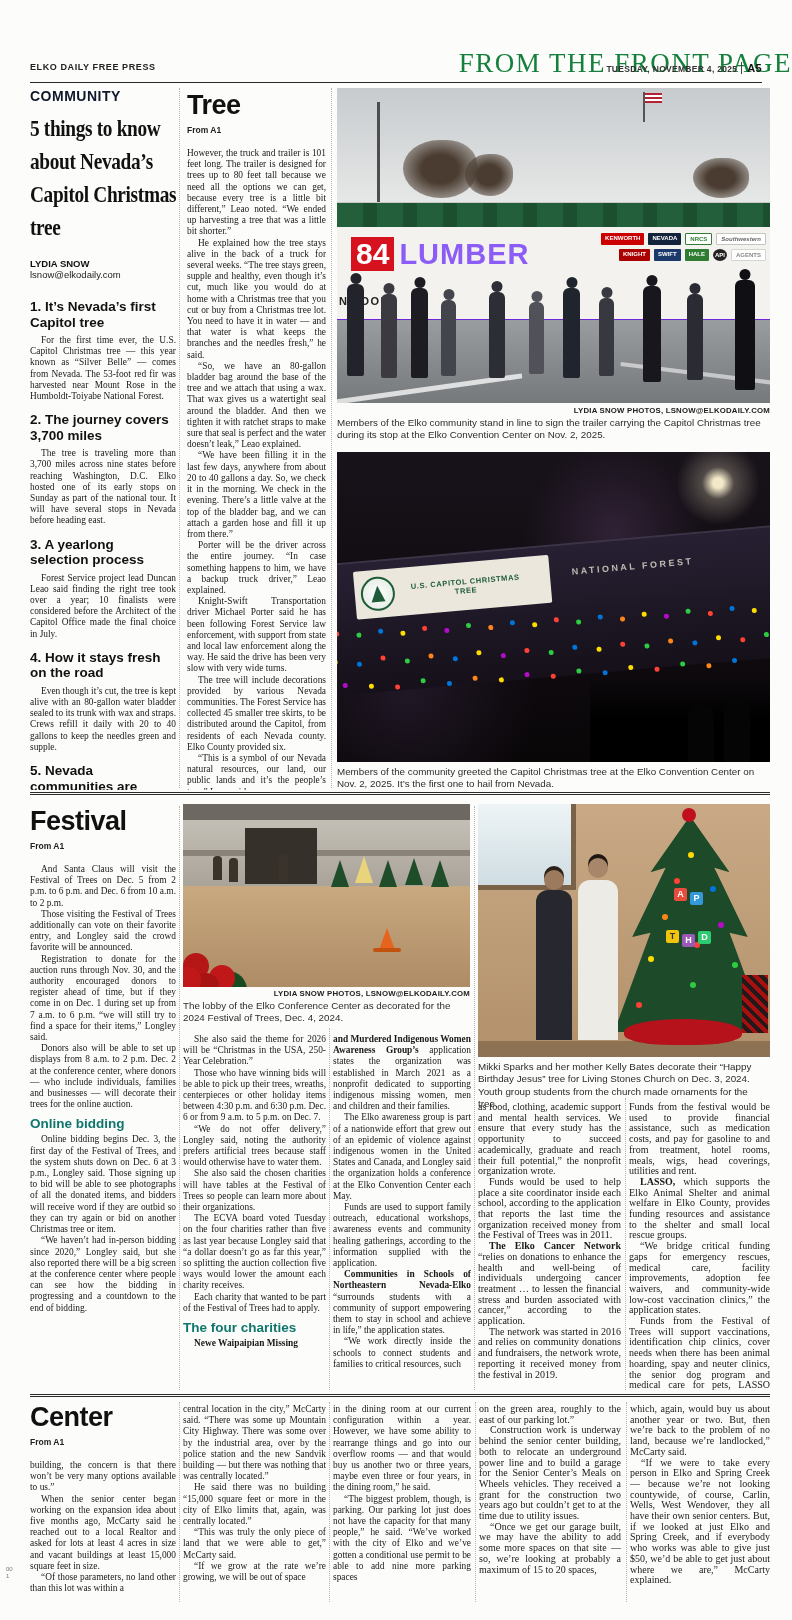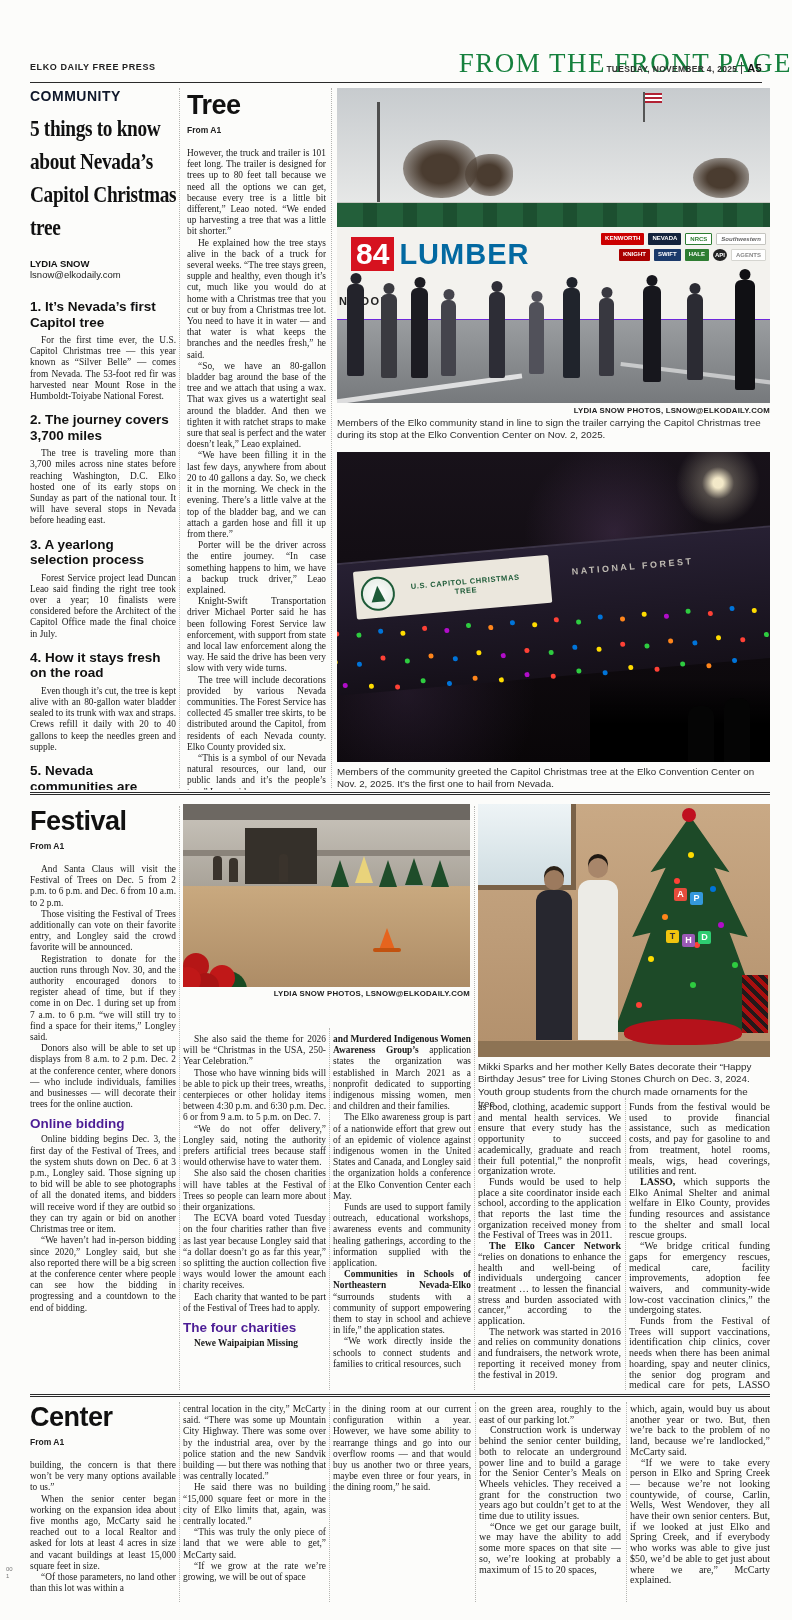--- a/index.html
+++ b/index.html
@@ -20,39 +20,39 @@
   .kicker{font:bold 14px "Liberation Sans",sans-serif;letter-spacing:.5px}
   .headline{font:bold 23px "Liberation Serif",serif;line-height:33px;letter-spacing:-.4px;
             transform:scaleX(.84);transform-origin:left top;width:176px;margin-top:8px;color:#111}
   .byline{font:bold 9.5px "Liberation Sans",sans-serif;margin-top:14px;color:#111}
   .bymail{font:9.5px "Liberation Sans",sans-serif;color:#222;margin-bottom:19px}
   .sec-title{font:bold 27px "Liberation Sans",sans-serif;letter-spacing:-.5px;color:#111}
   .from{font:bold 8.5px "Liberation Sans",sans-serif;margin:4px 0 13px;color:#222}
   .body-text p{font-size:9.4px;line-height:11.2px;text-align:justify;color:#191919}
   .body-text.tight p{font-size:10px;line-height:10.7px}
   .body-text p.ind{text-indent:11px}
-  .subhead{font:bold 13.5px "Liberation Sans",sans-serif;line-height:15px;margin:6px 0 3px;color:#4c1d95}
+  .subhead{font:bold 13.5px "Liberation Sans",sans-serif;line-height:15px;margin:6px 0 3px;color:#0f766e}
   .numhead{font:bold 13.5px "Liberation Sans",sans-serif;line-height:15.5px;margin:10px 0 5px;color:#111}
   .caption{font:9.8px "Liberation Sans",sans-serif;line-height:12.4px;color:#2d2d2d}
   .credit{font:bold 7.8px "Liberation Sans",sans-serif;letter-spacing:.2px;color:#222;text-align:right}
   .footmark{font:6px "Liberation Sans",sans-serif;color:#777;line-height:7px}
   
   .photo{position:absolute;overflow:hidden;background:#8a8a8a}
   .photo *{position:absolute}
   
   .p1-sky{left:0;top:0;right:0;height:128px;background:linear-gradient(#c7cbce,#eaebea)}
   .p1-blob{border-radius:50% 42% 48% 52%;background:radial-gradient(#4a3c30 35%,rgba(74,60,48,.55) 70%,transparent)}
   .p1-pole{left:40px;top:14px;width:3px;height:104px;background:#4e4e4e}
   .p1-flagpole{left:306px;top:4px;width:2px;height:30px;background:#555}
   .p1-flag{left:308px;top:5px;width:17px;height:10px;background:repeating-linear-gradient(#b22234 0 2px,#fff 2px 4px)}
   .p1-trailer{left:0;top:114px;width:433px;height:118px;background:#f3f2ee;border-top:1px solid #c9c9c4;border-bottom:1px solid #6d28d9}
   .p1-band{left:0;top:0;right:0;height:24px;background:repeating-linear-gradient(90deg,#235f3a 0 26px,#1c4f30 26px 40px)}
   .p1-84wrap{left:14px;top:34px;display:flex;align-items:center;gap:5px;position:absolute}
   .p1-84{position:static;background:#d6121f;color:#fff;font:bold 30px "Liberation Sans",sans-serif;padding:0 5px}
-  .p1-lumber{position:static;color:#0369a1;font:bold 29px "Liberation Sans",sans-serif;letter-spacing:1px}
+  .p1-lumber{position:static;color:#8b5cf6;font:bold 29px "Liberation Sans",sans-serif;letter-spacing:1px}
   .p1-onwood{left:-8px;top:92px;font:bold 11px "Liberation Sans",sans-serif;color:#222;letter-spacing:1.5px}
   .p1-logos{right:4px;top:30px;width:196px;display:flex;flex-wrap:wrap;gap:4px;justify-content:flex-end;position:absolute}
   .chip{position:static;font:bold 6px "Liberation Sans",sans-serif;padding:2px 4px;color:#fff;border-radius:1px;white-space:nowrap}
   .c-kenworth{background:#c00}.c-nevada{background:#14233c}
   .c-nrcs{background:#fff;color:#2e7d32;border:1px solid #2e7d32}
   .c-sw{background:#fff;color:#666;border:1px solid #c5c5c0;font-style:italic}
   .c-knight{background:#a00}.c-swift{background:#1b3a6b}.c-hale{background:#2e7d32}
   .c-api{background:#222;border-radius:50%;padding:3px 2px}
   .c-agents{background:#fff;color:#888;border:1px solid #d5d5d0}
   .p1-ground{left:0;top:232px;right:0;bottom:0;background:linear-gradient(#9a9da0,#76797c)}
@@ -254,20 +254,21 @@
     <div class="t3" style="left:222px;top:54px"></div>
     <div class="t3" style="left:248px;top:56px"></div>
     <div class="pp3" style="left:30px;top:52px"></div>
     <div class="pp3" style="left:46px;top:54px"></div>
     <div class="pp3" style="left:96px;top:50px;height:28px"></div>
     <div class="p3-cone"></div>
     <div class="p3-conebase"></div>
     <div class="p3-flower"></div>
   </div>
   <div class="abs credit" style="left:183px;top:989px;width:287px">LYDIA SNOW  PHOTOS, LSNOW@ELKODAILY.COM</div>
+  <div class="abs caption" style="left:183px;top:1000px;width:287px">The lobby of the Elko Conference Center as decorated for the 2024 Festival of Trees, Dec. 4, 2024.</div>
 
   <div class="abs body-text" style="left:183px;top:1034px;width:143px;height:358px;overflow:hidden">
     <p class="ind">She also said the theme for 2026 will be “Christmas in the USA, 250-Year Celebration.”</p>
     <p class="ind">Those who have winning bids will be able to pick up their trees, wreaths, centerpieces or other holiday items between 4:30 p.m. and 6:30 p.m. Dec. 6 or from 9 a.m. to 5 p.m. on Dec. 7.</p>
     <p class="ind">“We do not offer delivery,” Longley said, noting the authority prefers artificial trees because staff would otherwise have to water them.</p>
     <p class="ind">She also said the chosen charities will have tables at the Festival of Trees so people can learn more about their organizations.</p>
     <p class="ind">The ECVA board voted Tuesday on the four charities rather than five as last year because Longley said that “a dollar doesn’t go as far this year,” so splitting the auction collection five ways would lower the amount each charity receives.</p>
     <p class="ind">Each charity that wanted to be part of the Festival of Trees had to apply.</p>
     <h3 class="subhead">The four charities</h3>
     <p class="ind"><b>Newe Waipaipian Missing</b></p>
@@ -309,21 +310,21 @@
     <p class="ind">Funds would be used to help place a site coordinator inside each school, according to the application that reports the last time the organization received money from the Festival of Trees was in 2011.</p>
     <p class="ind"><b>The Elko Cancer Network</b><span> “relies on donations to enhance the health and well-being of individuals undergoing cancer treatment … to lessen the financial stress and burden associated with cancer,” according to the application.</span></p>
     <p class="ind">The network was started in 2016 and relies on community donations and fundraisers, the network wrote, reporting it received money from the festival in 2019.</p>
   </div>
 
   <div class="abs vrule" style="left:625px;top:1098px;height:292px"></div>
 
   <div class="abs body-text tight" style="left:629px;top:1102px;width:141px;height:290px;overflow:hidden">
     <p>Funds from the festival would be used to provide financial assistance, such as medication costs, and pay for gasoline to and from treatment, hotel rooms, meals, wigs, head coverings, utilities and rent.</p>
     <p class="ind"><b>LASSO,</b><span> which supports the Elko Animal Shelter and animal welfare in Elko County, provides funding resources and assistance to the shelter and small local rescue groups.</span></p>
-    <p class="ind">“We bridge critical funding gaps for emergency rescues, medical care, facility improvements, adoption fee waivers, and community-wide low-cost vaccination clinics,” the undergoing states.</p>
+    <p class="ind">“We bridge critical funding gaps for emergency rescues, medical care, facility improvements, adoption fee waivers, and community-wide low-cost vaccination clinics,” the application states.</p>
     <p class="ind">Funds from the Festival of Trees will support vaccinations, identification chip clinics, cover needs when there has been animal hoarding, spay and neuter clinics, the senior dog program and medical care for pets, LASSO wrote.</p>
   </div>
 
   <div class="abs dbl" style="top:1394px"></div>
 
   <div class="abs body-text" style="left:30px;top:1402px;width:146px;height:216px;overflow:hidden">
     <h2 class="sec-title">Center</h2>
     <div class="from">From A1</div>
     <p>building, the concern is that there won’t be very many options available to us.”</p>
     <p class="ind">When the senior center began working on the expansion idea about five months ago, McCarty said he reached out to a local Realtor and asked for lots at least 4 acres in size and vacant buildings at least 15,000 square feet in size.</p>
@@ -336,20 +337,21 @@
     <p>central location in the city,” McCarty said. “There was some up Mountain City Highway. There was some over by the industrial area, over by the police station and the new Sandvik building — but there was nothing that was centrally located.”</p>
     <p class="ind">He said there was no building “15,000 square feet or more in the city of Elko limits that, again, was centrally located.”</p>
     <p class="ind">“This was truly the only piece of land that we were able to get,” McCarty said.</p>
     <p class="ind">“If we grow at the rate we’re growing, we will be out of space</p>
   </div>
 
   <div class="abs vrule" style="left:329px;top:1402px;height:200px"></div>
 
   <div class="abs body-text" style="left:333px;top:1404px;width:138px;height:212px;overflow:hidden">
     <p>in the dining room at our current configuration within a year. However, we have some ability to rearrange things and go into our overflow rooms — and that would buy us another two or three years, maybe even three or four years, in the dining room,” he said.</p>
+    <p class="ind">“The biggest problem, though, is parking. Our parking lot just does not have the capacity for that many people,” he said. “We’ve worked with the city of Elko and we’ve gotten a conditional use permit to be able to add nine more parking spaces</p>
   </div>
 
   <div class="abs vrule" style="left:475px;top:1402px;height:200px"></div>
 
   <div class="abs body-text tight" style="left:479px;top:1404px;width:142px;height:212px;overflow:hidden">
     <p>on the green area, roughly to the east of our parking lot.”</p>
     <p class="ind">Construction work is underway behind the senior center building, both to relocate an underground power line and to build a garage for the Senior Center’s Meals on Wheels vehicles. They received a grant for the construction two years ago but couldn’t get to at the time due to utility issues.</p>
     <p class="ind">“Once we get our garage built, we may have the ability to add some more spaces on that site — so, we’re looking at probably a maximum of 15 to 20 spaces,</p>
   </div>
 

